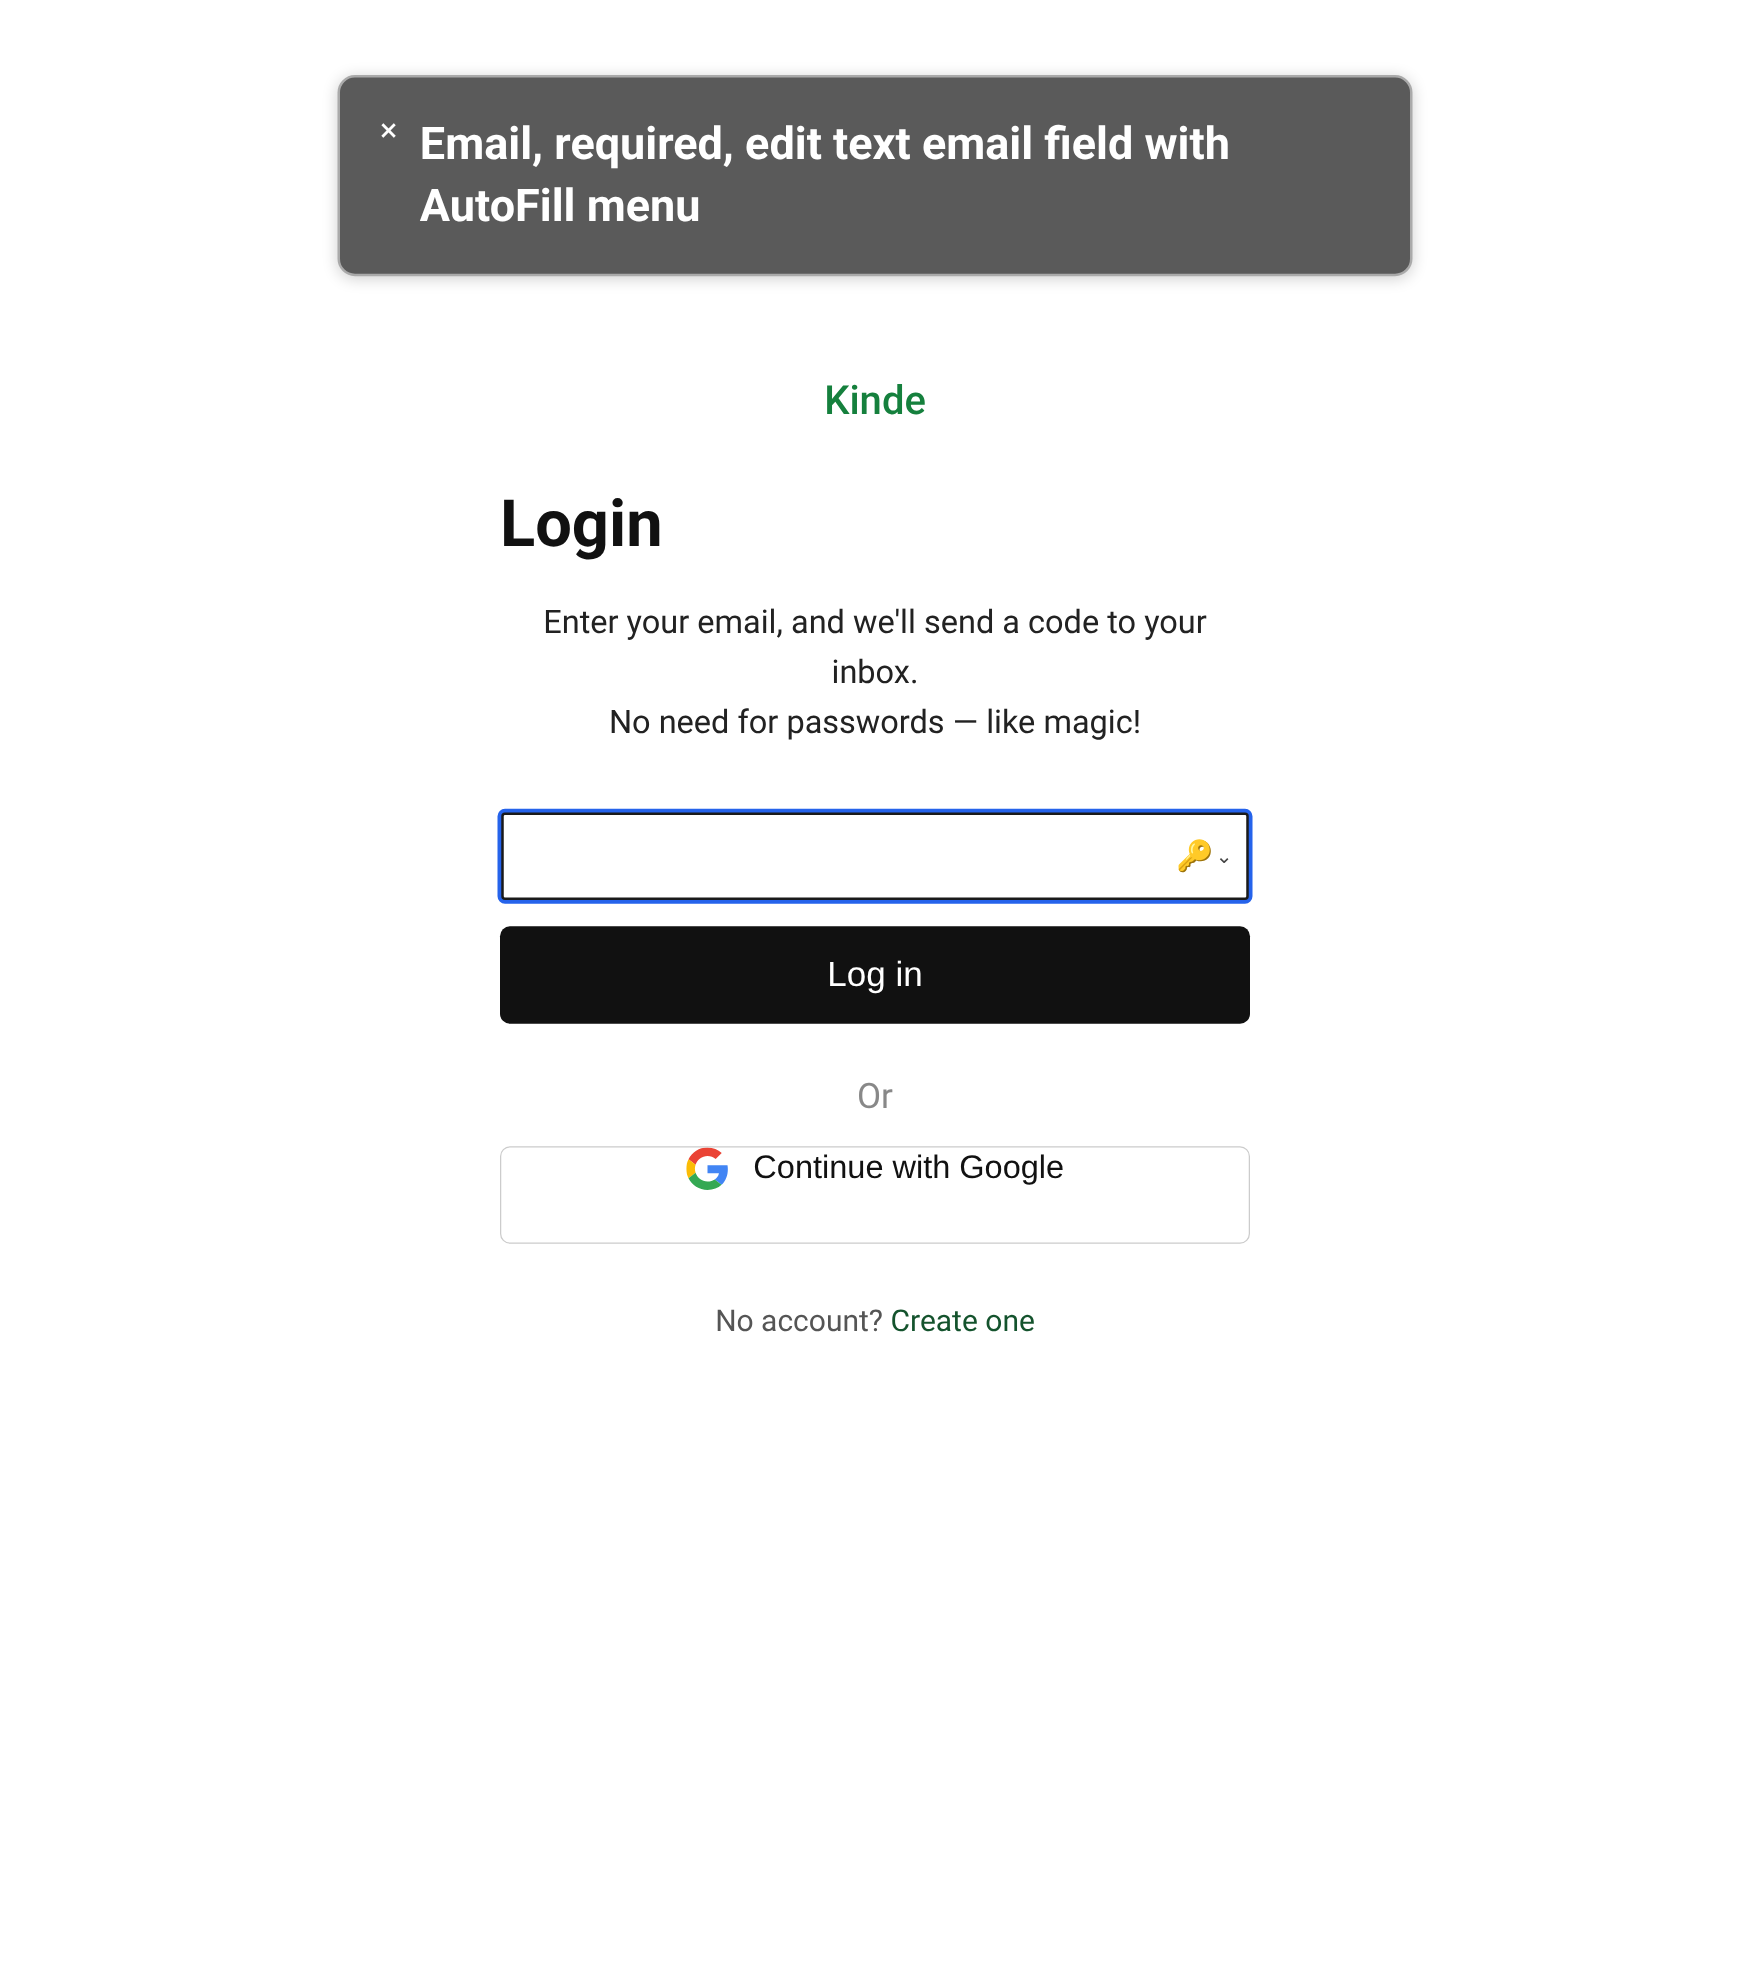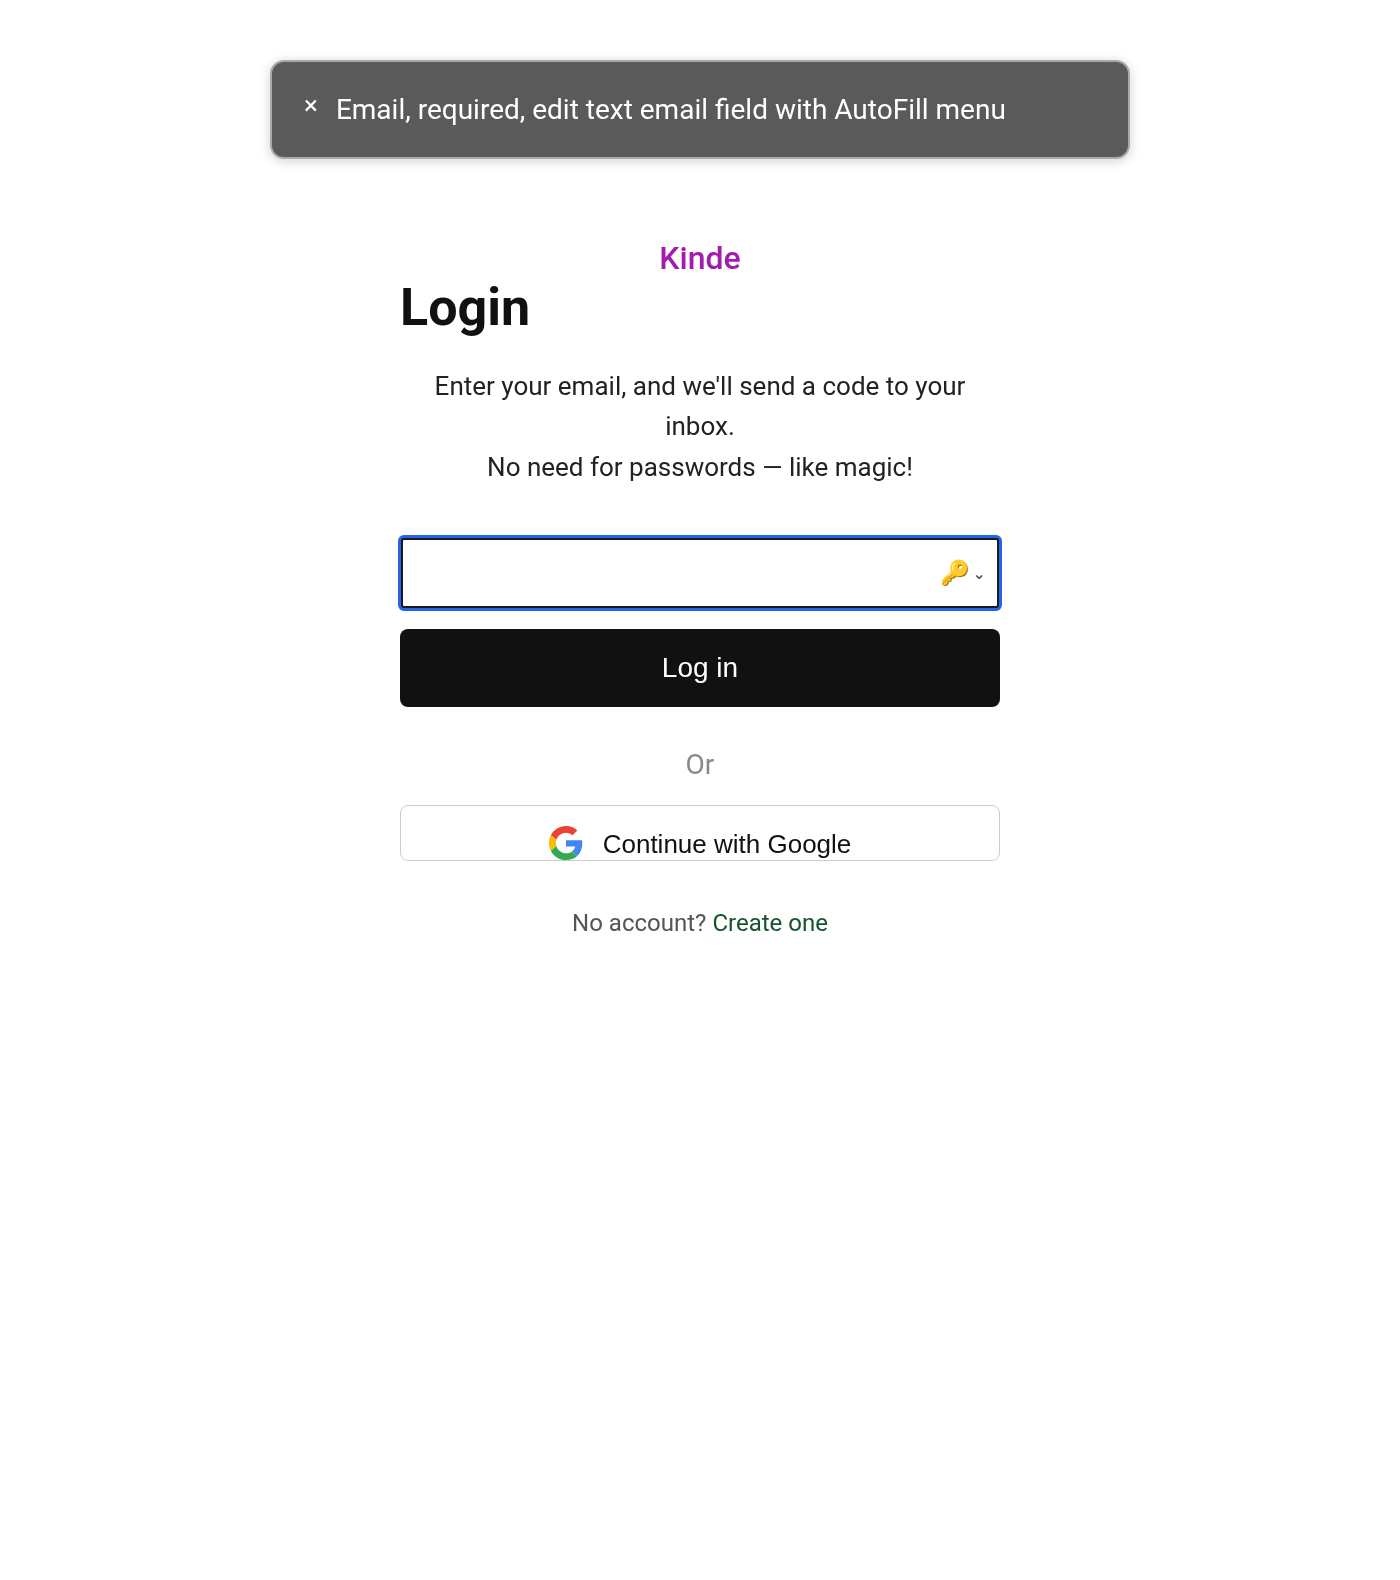--- a/index.html
+++ b/index.html
@@ -36,36 +36,37 @@
       color: #ffffff;
       font-size: 26px;
       line-height: 1;
       cursor: pointer;
       flex-shrink: 0;
       margin-top: 2px;
     }
 
     .tooltip-text {
       color: #ffffff;
-      font-size: 28px;
-      font-weight: 400;
+      font-size: 36px;
+      font-weight: 700;
       line-height: 1.4;
     }
 
     .login-container {
       width: 600px;
       display: flex;
       flex-direction: column;
       align-items: center;
     }
 
     .app-title {
       font-size: 32px;
       font-weight: 500;
-      color: #a21caf;
+      color: #15803d;
+      margin-bottom: 50px;
       text-align: center;
     }
 
     .login-card {
       width: 100%;
       display: flex;
       flex-direction: column;
     }
 
     .login-heading {
@@ -135,30 +136,30 @@
 
     .or-divider {
       text-align: center;
       font-size: 28px;
       color: #888888;
       margin-bottom: 24px;
     }
 
     .google-button {
       width: 100%;
-      height: 56px;
+      height: 78px;
       background: #ffffff;
       border: 1.5px solid #cccccc;
       border-radius: 8px;
       font-size: 26px;
       font-weight: 400;
       color: #111111;
       cursor: pointer;
       display: flex;
-      align-items: flex-end;
+      align-items: flex-start;
       justify-content: center;
       gap: 20px;
       margin-bottom: 48px;
     }
 
     .google-logo {
       width: 34px;
       height: 34px;
       flex-shrink: 0;
     }

